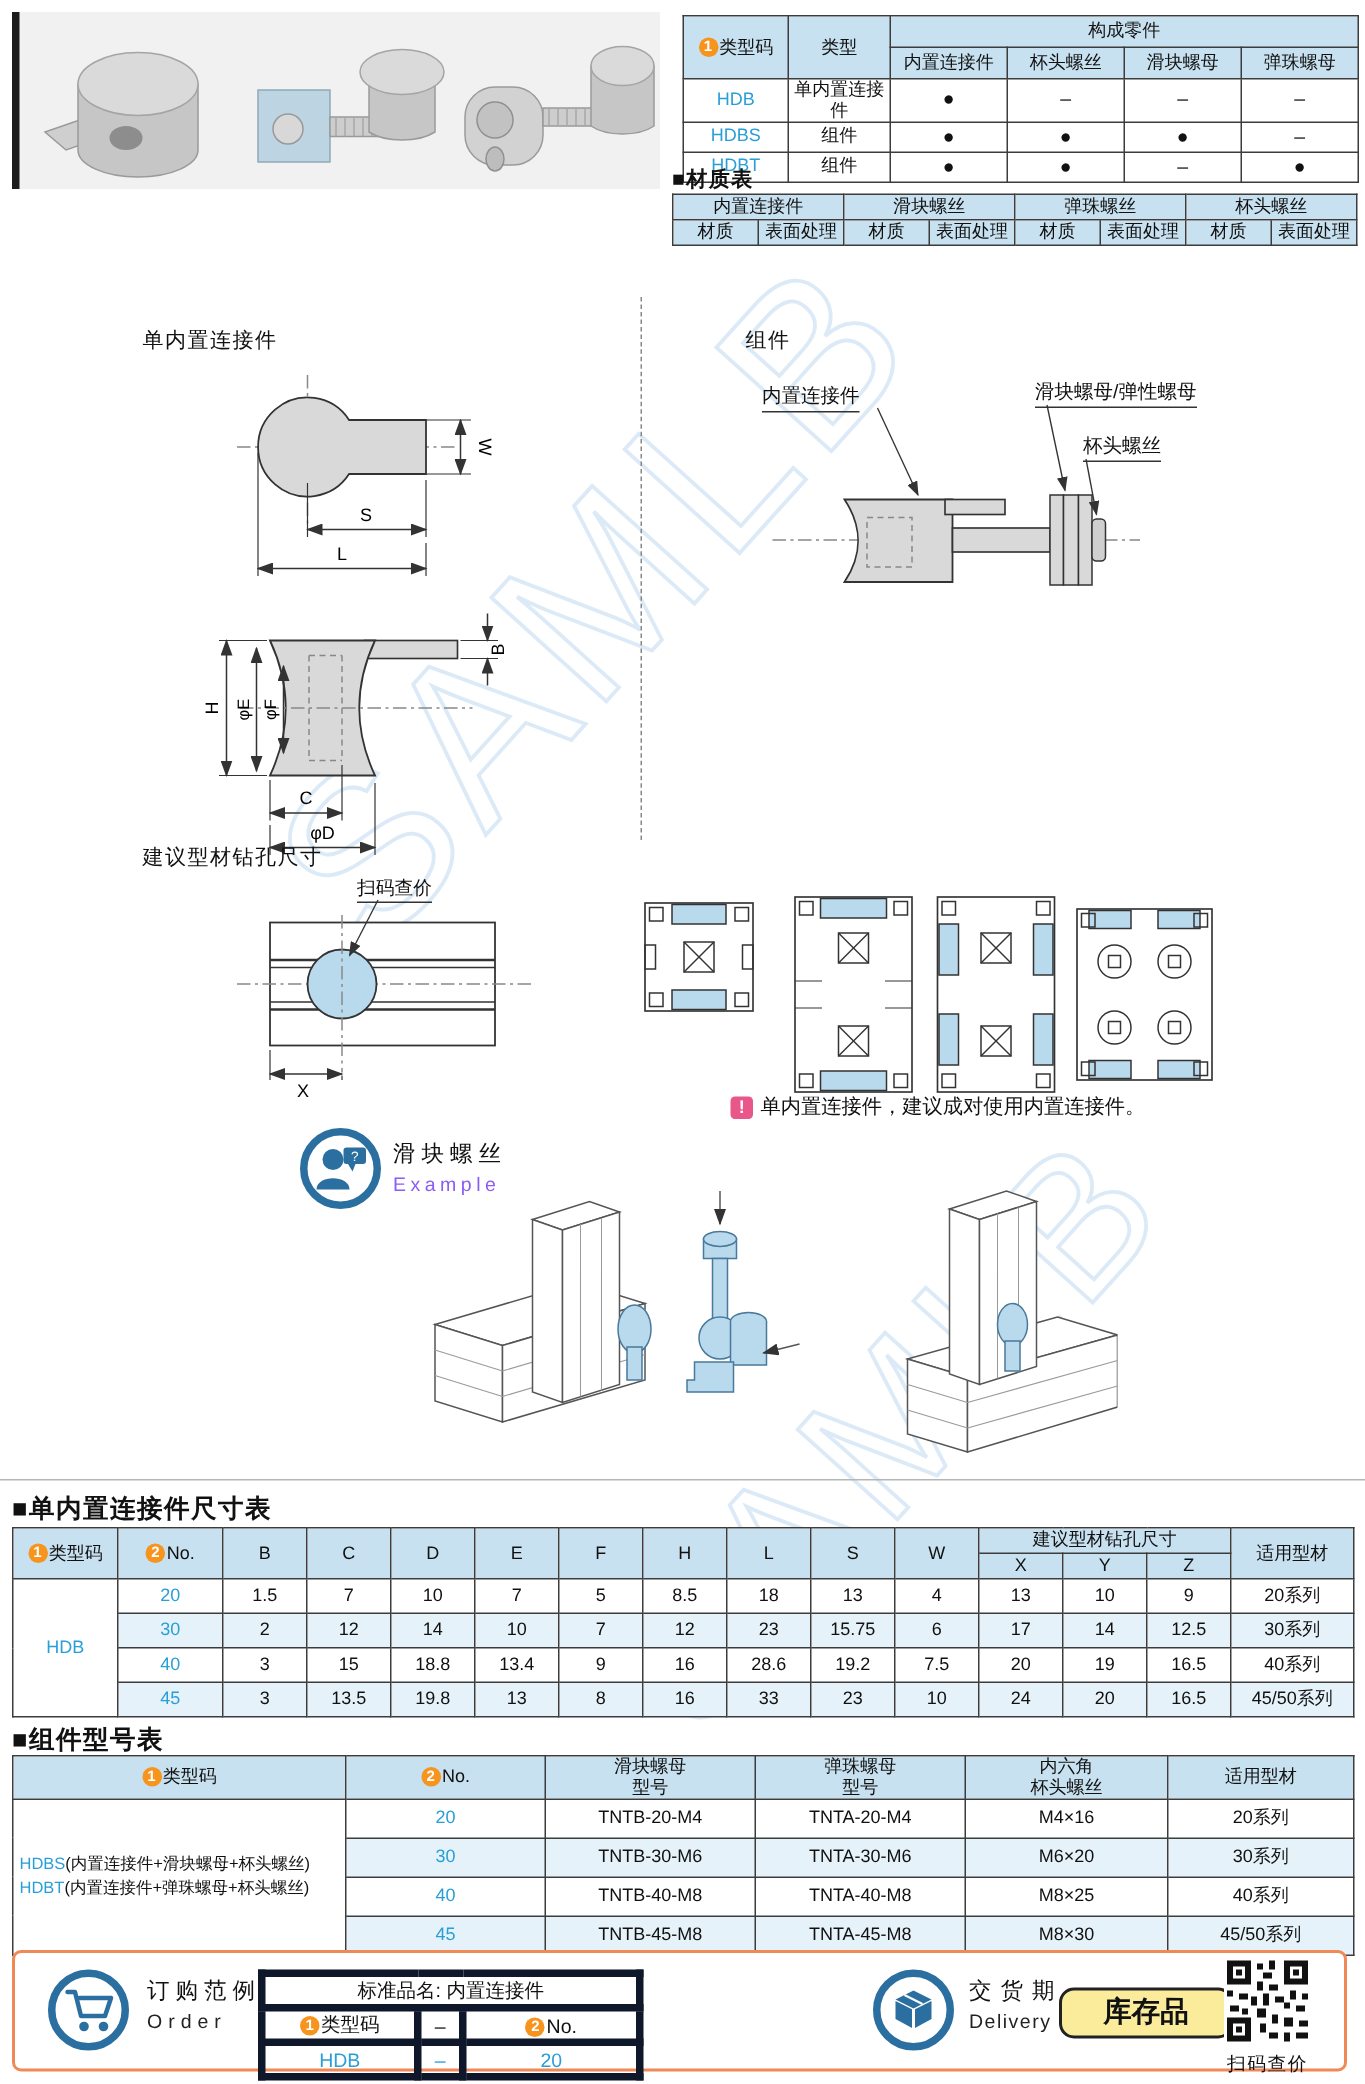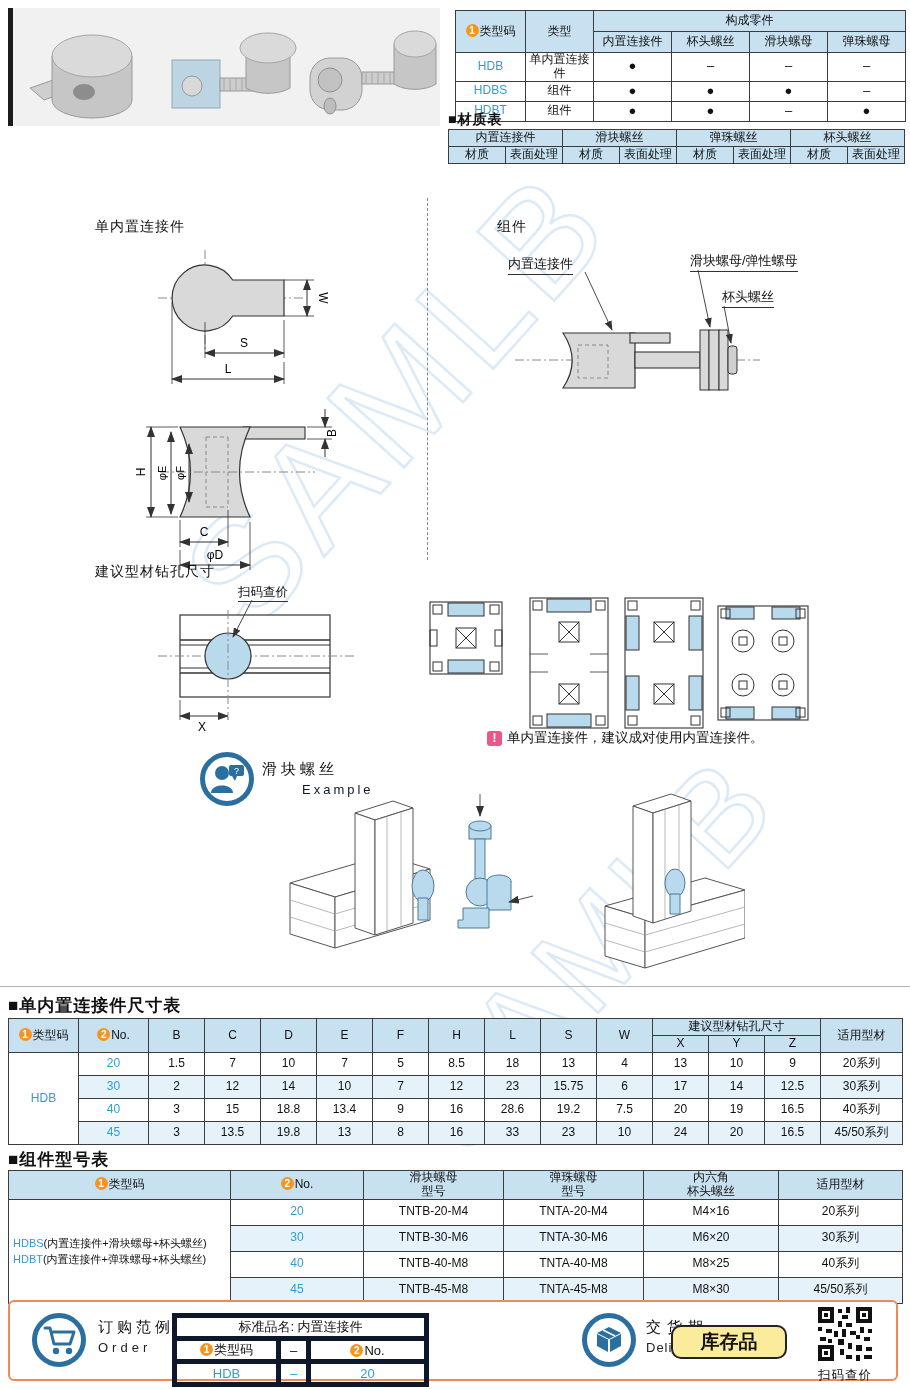--- a/index.html
+++ b/index.html
@@ -26,21 +26,21 @@
   .comp-tbl td{height:25px;font-size:12px;}
   .comp-tbl tr.hrow td{height:17px;}
   .codecell{text-align:left !important;padding-left:4px !important;font-size:11px !important;line-height:1.5 !important;}
   .sec-title{font-size:17px;font-weight:bold;letter-spacing:1px;}
   .dwg-label{font-size:14px;letter-spacing:1px;}
   .callout{font-size:13px;border-bottom:1px solid #333;padding-bottom:1px;}
   .note-row{display:flex;align-items:center;gap:5px;font-size:13.5px;}
   .note-ico{width:15px;height:15px;background:#e9578a;color:#fff;border-radius:3px;font-weight:bold;
             font-size:12px;line-height:15px;text-align:center;}
   .ex-cn{font-size:15px;letter-spacing:4px;}
-  .ex-en{font-size:13px;letter-spacing:3px;color:#0f172a;margin-left:40px;}
+  .ex-en{font-size:13px;letter-spacing:3px;color:#8b5cf6;}
   .icirc{width:54px;height:54px;border-radius:50%;border:5px solid #2b6fa0;background:#fff;box-sizing:border-box;}
   .divider-v{border-left:1px dashed #888;width:0;}
   .divider-h{border-top:1.5px solid #b5b5b5;height:0;}
   
   .strip{border:2px solid #ef8a57;border-radius:6px;background:#fff;}
   .ord-cn{font-size:15px;letter-spacing:4px;}
   .ord-en{font-size:13px;letter-spacing:4px;color:#222;}
   table.ord{border-collapse:collapse;table-layout:fixed;text-align:center;font-size:13px;}
   table.ord td{border:5px solid #0f172a;height:18px;padding:0;}
   .stock{background:#fbec9c;border:2px solid #222;border-radius:10px;text-align:center;
@@ -610,21 +610,21 @@
     <div class="abs icirc" style="left:572px;top:11px">
       <svg width="44" height="44">
         <polygon points="10,15 22,9 34,15 22,21" fill="#2b6fa0"></polygon>
         <polygon points="10,16 21,21.5 21,34 10,28" fill="#2b6fa0"></polygon>
         <polygon points="23,21.5 34,16 34,28 23,34" fill="#2b6fa0"></polygon>
         <line x1="16" y1="12" x2="28" y2="18" stroke="#fff" stroke-width="1.4"></line>
       </svg>
     </div>
     <div class="abs ord-cn" style="left:636px;top:16px;letter-spacing:6px">交货期</div>
     <div class="abs ord-en" style="left:636px;top:38px;letter-spacing:1px">Delivery</div>
-    <div class="abs stock" style="left:661px;top:23px;width:112px;height:30px">库存品</div>
+    <div class="abs stock" style="left:696px;top:23px;width:112px;height:30px">库存品</div>
     <div class="abs" style="left:806px;top:3px">
       <svg width="58" height="58">
         <rect x="0" y="0" width="58" height="58" fill="#fff"></rect>
         <g fill="#111">
           <rect x="2" y="2" width="16" height="16"></rect>
             <rect x="40" y="2" width="16" height="16"></rect>
             <rect x="2" y="40" width="16" height="16"></rect>
           <rect x="22" y="4" width="4" height="4"></rect>
             <rect x="30" y="2" width="4" height="6"></rect>
             <rect x="26" y="10" width="6" height="4"></rect>

